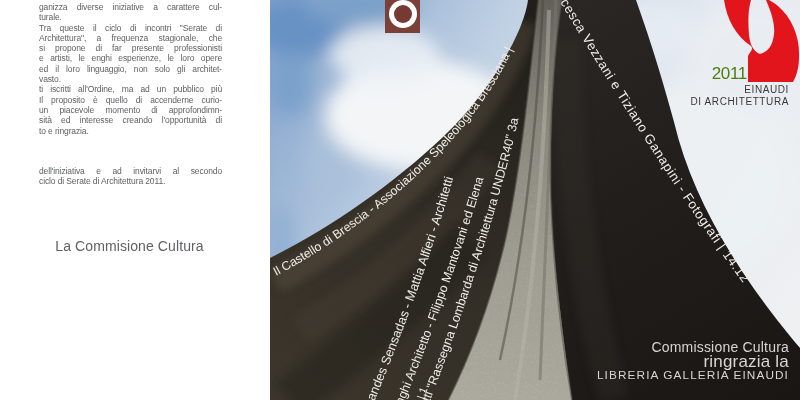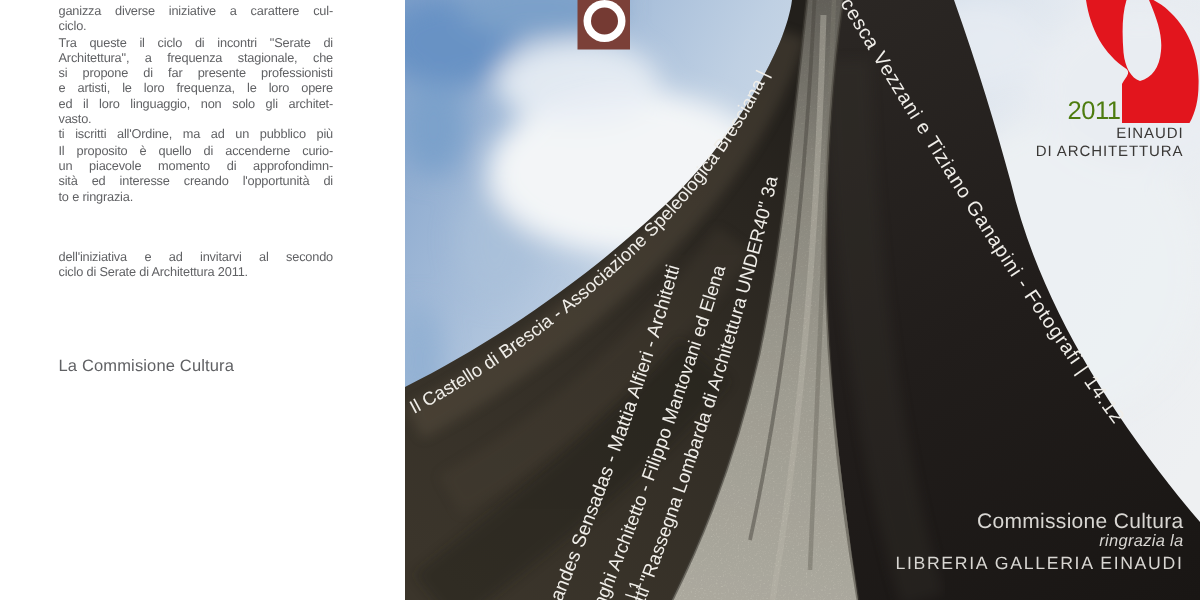--- a/index.html
+++ b/index.html
@@ -4,38 +4,38 @@
 <style>
   html,body{margin:0;padding:0;background:#ffffff;}
   .stage{position:relative;width:800px;height:400px;overflow:hidden;background:#ffffff;
          font-family:"Liberation Sans",sans-serif;}
   
   .left-panel{position:absolute;left:39px;top:2px;width:183px;color:#606164;}
   .pline{font-size:8.5px;line-height:10.3px;letter-spacing:-0.12px;
          text-align:justify;white-space:normal;}
   .pline.jl{text-align-last:justify;}
   .para2{position:absolute;left:0;top:164px;width:183px;}
-  .signature{position:absolute;left:0;top:236px;width:181px;text-align:left;
-             font-size:11px;color:#606164;letter-spacing:0.1px;}
+  .signature{position:absolute;left:0;top:236px;width:181px;text-align:center;
+             font-size:14px;color:#606164;letter-spacing:0.1px;}
   
   .ring-logo{position:absolute;left:385px;top:0;width:35px;height:33px;background:#7b4038;}
   .ring-logo .ring{position:absolute;left:4px;top:0px;width:28px;height:28px;
                    border-radius:50%;background:#ffffff;}
   .ring-logo .dot{position:absolute;left:9px;top:5px;width:18px;height:18px;
                   border-radius:50%;background:#753a33;}
   
   .brand-year{position:absolute;right:53px;top:64px;font-size:17px;letter-spacing:-0.3px;
               color:#4d7c0f;}
   .brand-title{position:absolute;right:11px;top:84px;text-align:right;color:#3a3836;}
   .brand-title .t1{font-size:10px;letter-spacing:0.6px;line-height:12px;}
   .brand-title .t2{font-size:10px;letter-spacing:0.6px;line-height:12px;}
   
   .credits{position:absolute;right:11px;top:341px;text-align:right;color:#d8d6d2;}
   .credits .c1{font-size:14px;line-height:13.5px;letter-spacing:0.2px;}
-  .credits .c2{font-size:11px;line-height:13.5px;letter-spacing:0.2px;font-style:italic;}
+  .credits .c2{font-size:17px;line-height:13.5px;letter-spacing:0.2px;}
   .credits .c3{font-size:11.8px;line-height:14px;letter-spacing:1.1px;}
   
   .photo-svg{position:absolute;left:0;top:0;}
   .edge-text{fill:#f0eee9;font-family:"Liberation Sans",sans-serif;}
 </style>
 </head>
 <body>
 
 <div class="stage">
 
@@ -165,25 +165,25 @@
              C 772,14 775,24 774,34
              C 773,45 768,52 760,54
              C 754,52 750,45 749,35
              C 748,22 748,10 751,0
              Z" fill="#e2151d"></path>
   </svg>
 
   <div class="left-panel">
     <div>
         <div class="pline jl">ganizza diverse iniziative a carattere cul-</div>
-        <div class="pline">ciclo.</div>
+        <div class="pline">turale.</div>
         <div class="pline jl">Tra queste il ciclo di incontri "Serate di</div>
         <div class="pline jl">Architettura", a frequenza stagionale, che</div>
         <div class="pline jl">si propone di far presente professionisti</div>
-        <div class="pline jl">e artisti, le loro frequenza, le loro opere</div>
+        <div class="pline jl">e artisti, le enghi esperienze, le loro opere</div>
         <div class="pline jl">ed il loro linguaggio, non solo gli architet-</div>
         <div class="pline">vasto.</div>
         <div class="pline jl">ti iscritti all'Ordine, ma ad un pubblico più</div>
         <div class="pline jl">Il proposito è quello di accenderne curio-</div>
         <div class="pline jl">un piacevole momento di approfondimn-</div>
         <div class="pline jl">sità ed interesse creando l'opportunità di</div>
         <div class="pline">to e ringrazia.</div>
       </div>
     <div class="para2">
         <div class="pline jl">dell'iniziativa e ad invitarvi al secondo</div>

